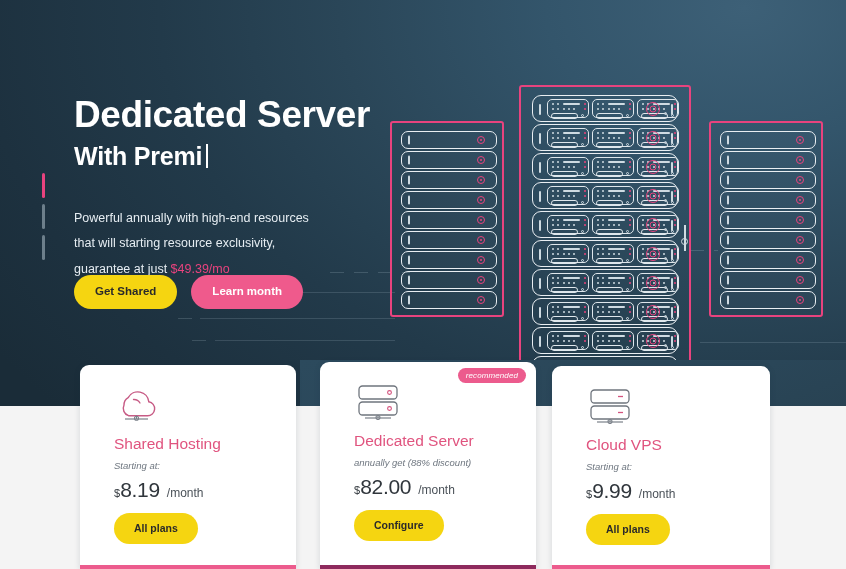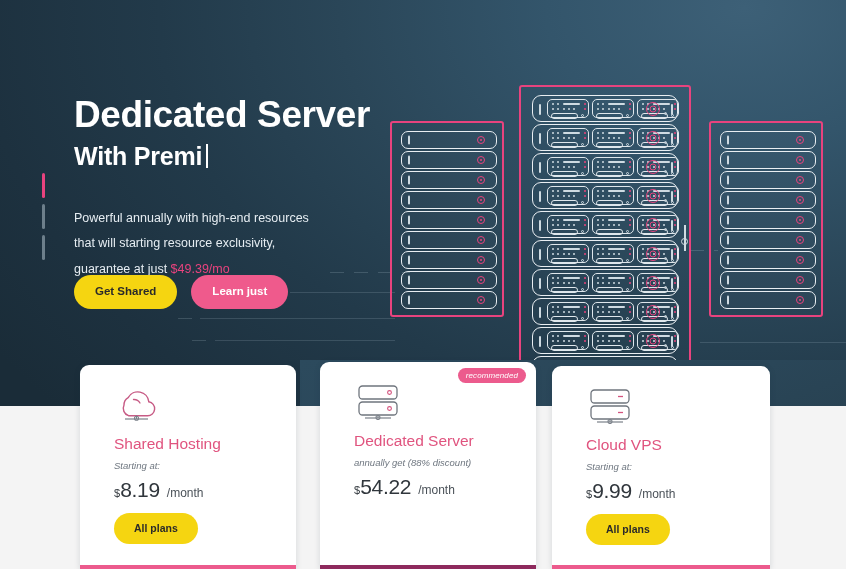--- a/index.html
+++ b/index.html
@@ -812,21 +812,21 @@
         <span>With Premi</span>
         <span class="caret"></span>
       </h2>
       <p class="hero-para"><span>Powerful annually with high-end resources</span>
 <span>that will starting resource exclusivity,</span>
 <span>guarantee at just </span><span class="price-hl">$49.39/mo</span></p>
     </div>
 
     <div class="hero-btns">
       <button class="btn btn-yellow">Get Shared</button>
-      <button class="btn btn-pink">Learn just</button>
+      <button class="btn btn-pink">Learn month</button>
     </div>
   </div>
 
   <div class="card" style="left:80px; top:365px; width:216px; height:204px;">
     <div class="card-icon">
       <svg width="46" height="38" viewBox="0 0 46 38">
         <path d="M10 20 a8.5 8.5 0 0 1 4.2 -7.4 a11 11 0 0 1 20.6 4.2 a7 7 0 0 1 -1.3 13.9 h-19 a7.8 7.8 0 0 1 -4.5 -10.7 z" fill="none" stroke="#c75b85" stroke-width="1.4"></path>
         <path d="M19.5 14.5 a7 7 0 0 1 6.5 3.5" fill="none" stroke="#c75b85" stroke-width="1.3" stroke-linecap="round"></path>
         <line x1="22.5" y1="30.7" x2="22.5" y2="34" stroke="#7a8089" stroke-width="1.2"></line>
         <line x1="11" y1="34" x2="34" y2="34" stroke="#7a8089" stroke-width="1.2"></line>
@@ -853,23 +853,24 @@
         <circle cx="35.5" cy="26.5" r="1.9" fill="none" stroke="#d4537e" stroke-width="1.1"></circle>
         <line x1="24" y1="33" x2="24" y2="36" stroke="#7a8089" stroke-width="1.2"></line>
         <line x1="11" y1="36" x2="37" y2="36" stroke="#7a8089" stroke-width="1.2"></line>
         <circle cx="24" cy="35.5" r="2" fill="none" stroke="#7a8089" stroke-width="1.1"></circle>
       </svg>
     </div>
     <div class="card-title">Dedicated Server</div>
     <div class="card-sub">annually get (88% discount)</div>
     <div class="card-price">
       <span class="cur">$</span>
-      <span class="amt">54.22</span>
+      <span class="amt">82.00</span>
       <span class="per">/month</span>
     </div>
+    <button class="card-btn">Configure</button>
   </div>
 
   <div class="card" style="left:552px; top:366px; width:218px; height:203px;">
     <div class="card-icon">
       <svg width="50" height="38" viewBox="0 0 50 38">
         <rect x="5" y="4" width="38" height="13" rx="3.5" fill="none" stroke="#6f757d" stroke-width="1.3"></rect>
         <line x1="32" y1="10.5" x2="37" y2="10.5" stroke="#d4537e" stroke-width="1.3"></line>
         <rect x="5" y="20" width="38" height="13" rx="3.5" fill="none" stroke="#6f757d" stroke-width="1.3"></rect>
         <line x1="32" y1="26.5" x2="37" y2="26.5" stroke="#d4537e" stroke-width="1.3"></line>
         <line x1="24" y1="33" x2="24" y2="36" stroke="#7a8089" stroke-width="1.2"></line>

